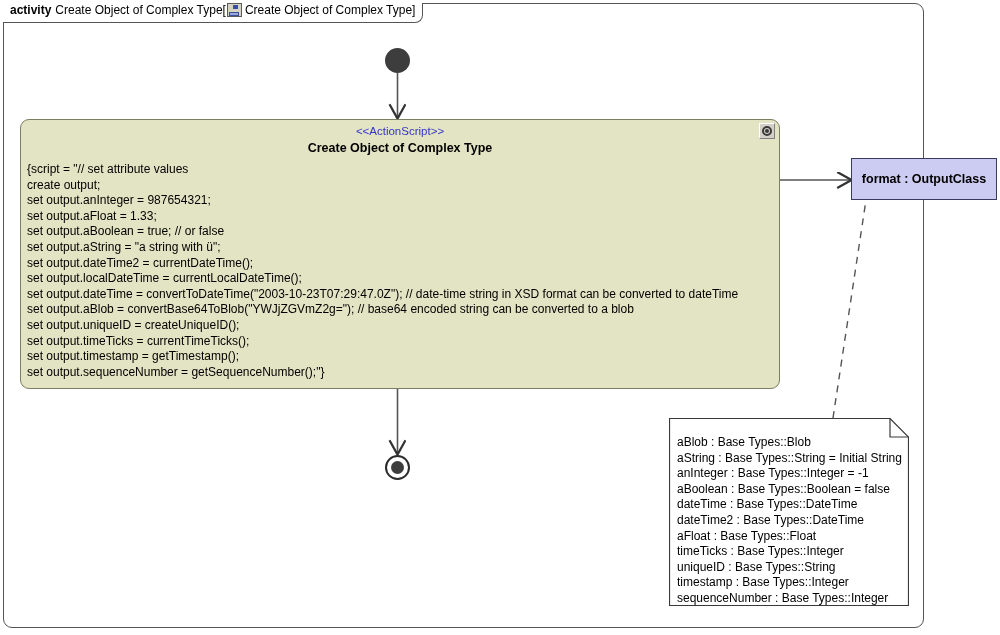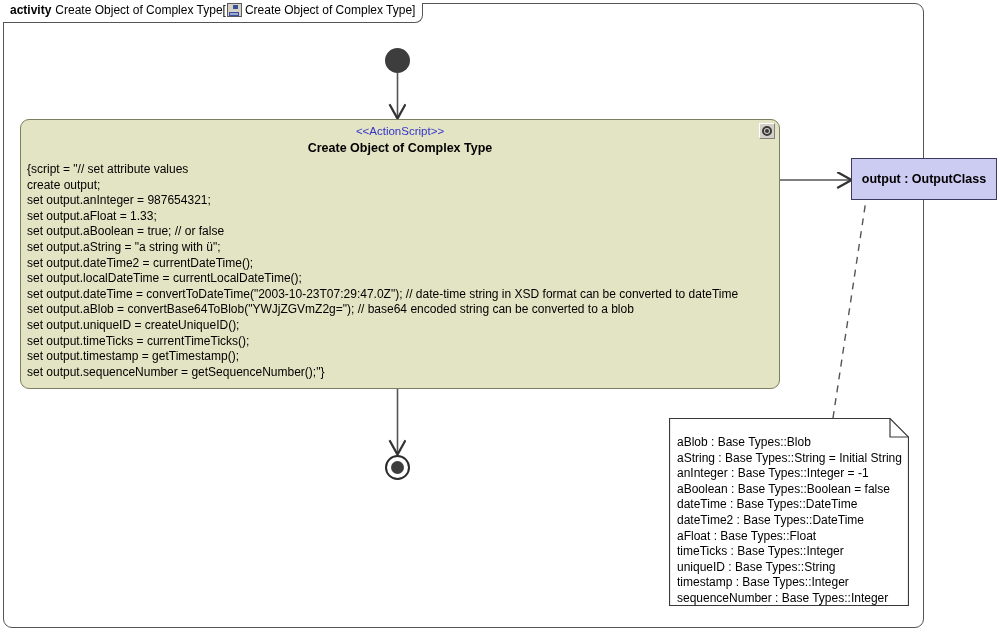--- a/index.html
+++ b/index.html
@@ -273,21 +273,21 @@
 <div id="initial-node"></div>
 
 <div id="action-node">
   <div class="behavior-icon-box"></div>
   <div id="action-stereotype">&lt;&lt;ActionScript&gt;&gt;</div>
   <div id="action-name">Create Object of Complex Type</div>
   <div id="action-script"><span class="ln">{script = "// set attribute values</span><span class="ln">create output;</span><span class="ln">set output.anInteger = 987654321;</span><span class="ln">set output.aFloat = 1.33;</span><span class="ln">set output.aBoolean = true; // or false</span><span class="ln">set output.aString = "a string with ü";</span><span class="ln">set output.dateTime2 = currentDateTime();</span><span class="ln">set output.localDateTime = currentLocalDateTime();</span><span class="ln">set output.dateTime = convertToDateTime("2003-10-23T07:29:47.0Z"); // date-time string in XSD format can be converted to dateTime</span><span class="ln">set output.aBlob = convertBase64ToBlob("YWJjZGVmZ2g="); // base64 encoded string can be converted to a blob</span><span class="ln">set output.uniqueID = createUniqueID();</span><span class="ln">set output.timeTicks = currentTimeTicks();</span><span class="ln">set output.timestamp = getTimestamp();</span><span class="ln">set output.sequenceNumber = getSequenceNumber();"}</span></div>
 </div>
 
 <div id="object-node">
-  <span class="objlabel">output : OutputClass</span>
+  <span class="objlabel">format : OutputClass</span>
 </div>
 
 <div id="note-box">
   <svg width="240" height="188">
     <path d="M0.5,0.5 L221,0.5 L239.5,19 L239.5,187.5 L0.5,187.5 Z" fill="#ffffff" stroke="#3a3a3a" stroke-width="1.2"></path>
     <path d="M221,0.5 L221,19 L239.5,19" fill="none" stroke="#3a3a3a" stroke-width="1.2"></path>
   </svg>
   <div id="note-text"><span class="ln">aBlob : Base Types::Blob</span><span class="ln">aString : Base Types::String = Initial String</span><span class="ln">anInteger : Base Types::Integer = -1</span><span class="ln">aBoolean : Base Types::Boolean = false</span><span class="ln">dateTime : Base Types::DateTime</span><span class="ln">dateTime2 : Base Types::DateTime</span><span class="ln">aFloat : Base Types::Float</span><span class="ln">timeTicks : Base Types::Integer</span><span class="ln">uniqueID : Base Types::String</span><span class="ln">timestamp : Base Types::Integer</span><span class="ln">sequenceNumber : Base Types::Integer</span></div>
 </div>
 

